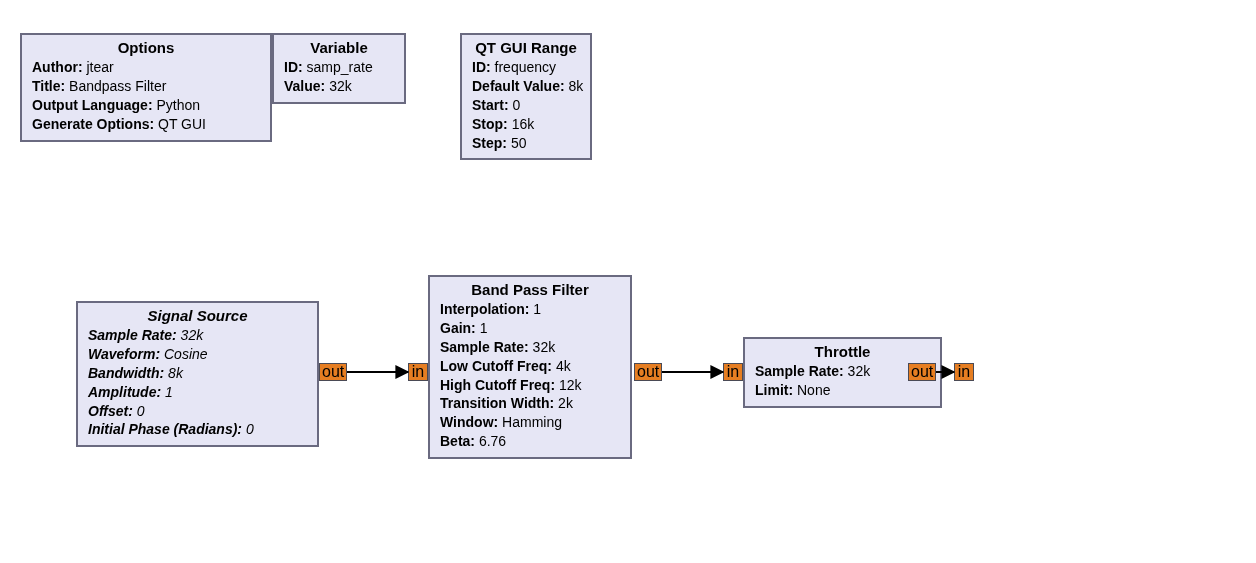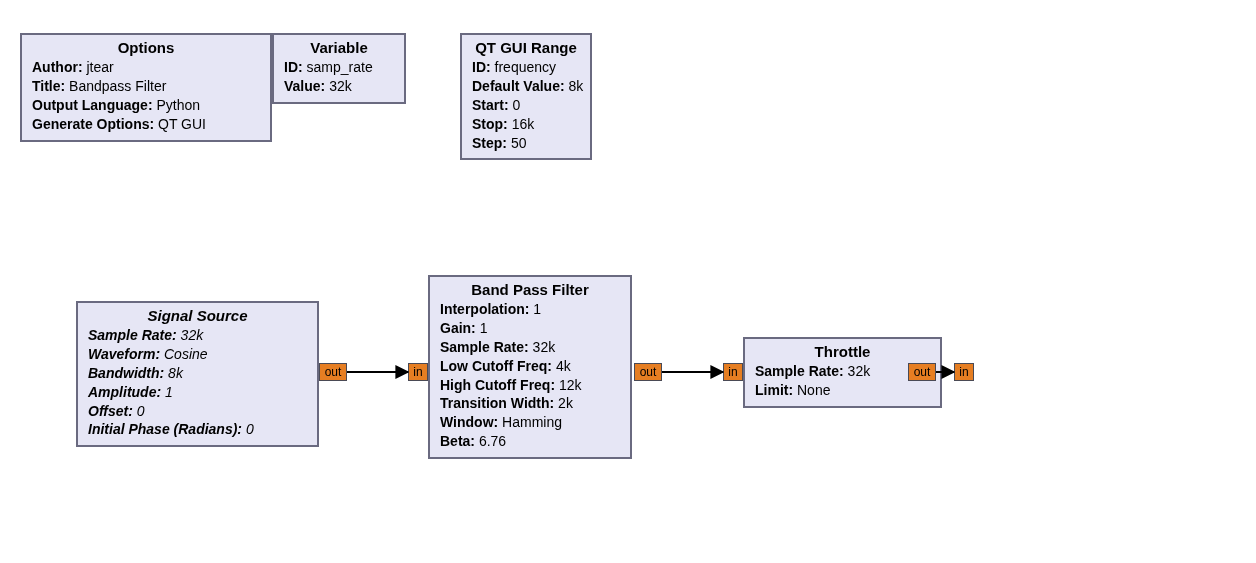--- a/index.html
+++ b/index.html
@@ -37,21 +37,21 @@
     white-space: nowrap;
     line-height: 1.35;
   }
   .block .row .k {
     font-weight: bold;
   }
   .port {
     position: absolute;
     background: #e67e22;
     border: 1px solid #4a4a55;
-    font-size: 12px;
+    font-size: 16px;
     line-height: 16px;
     height: 18px;
     padding: 0 2px;
     box-sizing: border-box;
     color: #000;
     text-align: center;
   }
   svg.wire {
     position: absolute;
     top: 0;

